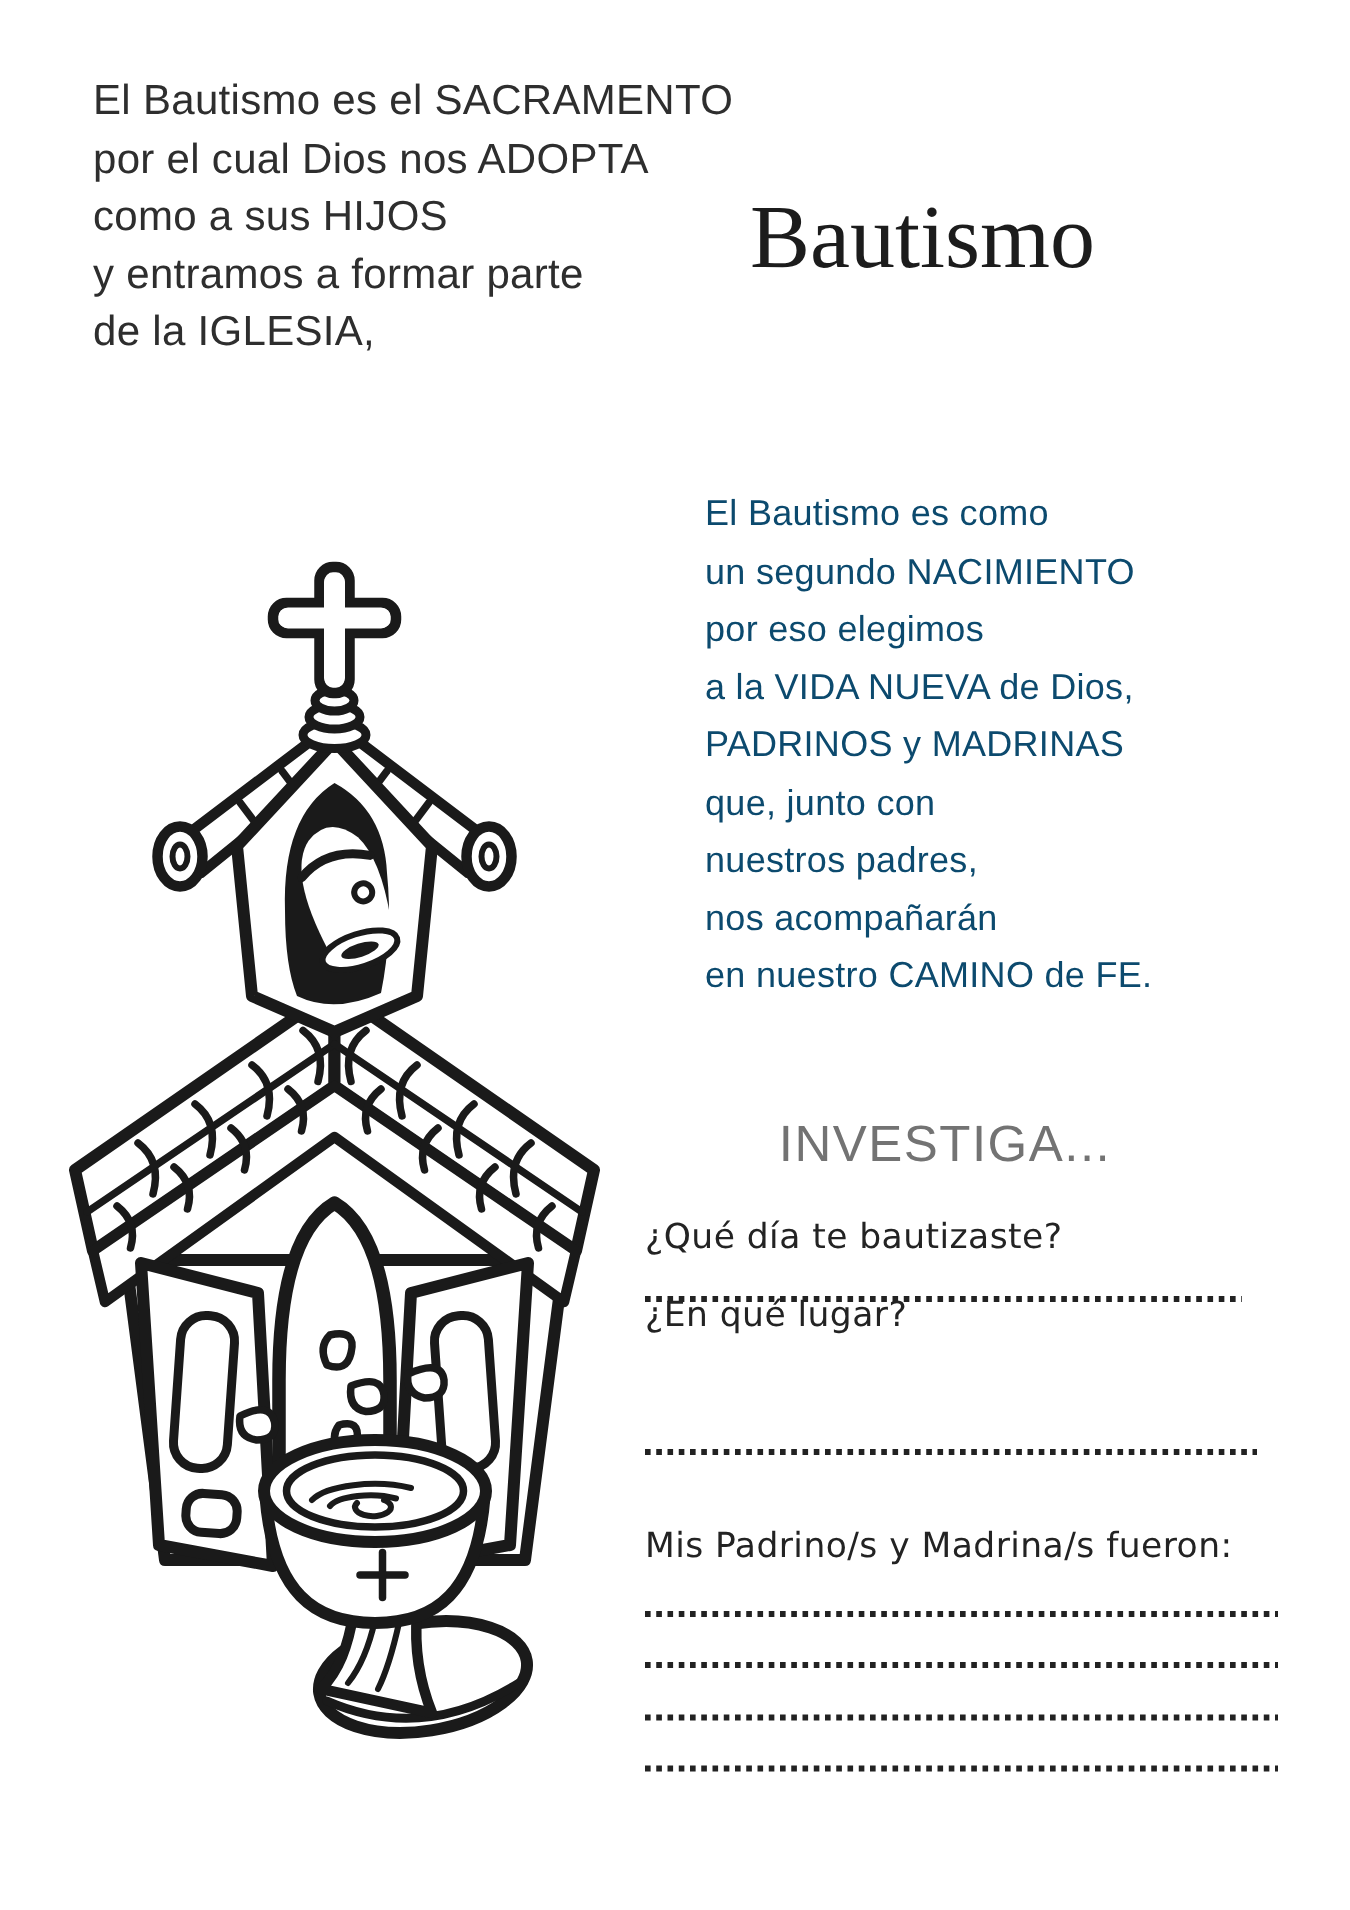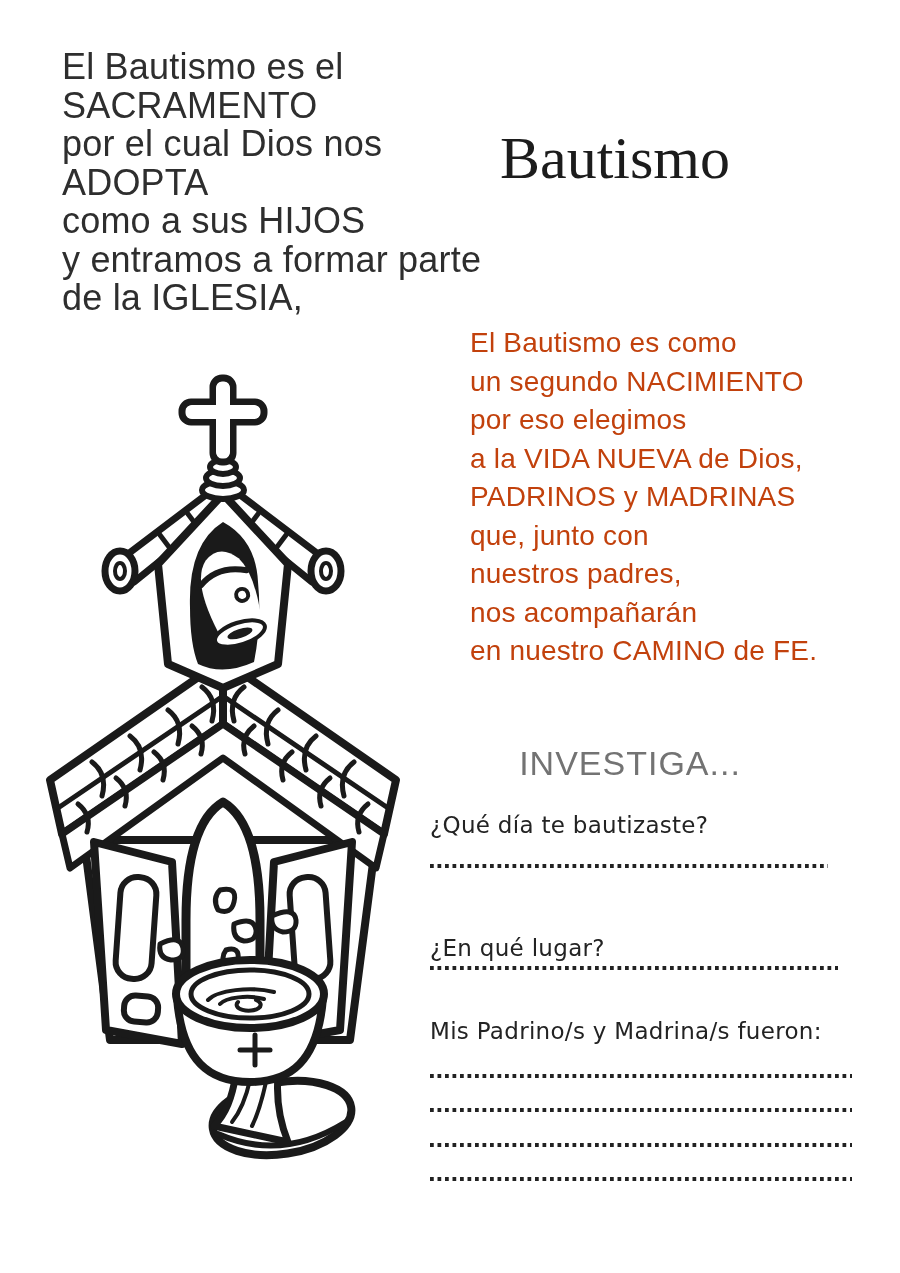--- a/index.html
+++ b/index.html
@@ -7,51 +7,51 @@
     position:relative;
     width:900px;height:1273px;
     background:#ffffff;
     overflow:hidden;
     font-family:"Liberation Sans", sans-serif;
     color:#2a2a2a;
   }
   
   .intro{
     position:absolute;left:62px;top:48px;width:450px;
-    font-size:36px;line-height:38.5px;color:#2e2e2e;
+    font-size:28px;line-height:38.5px;color:#2e2e2e;
     letter-spacing:0.2px;
   }
   
   .title{
     position:absolute;left:500px;top:124px;width:390px;
     margin:0;text-align:left;
     font-family:"Liberation Serif", serif;
     font-weight:400;font-size:60px;color:#1c1c1c;
   }
   
   .body-text{
     position:absolute;left:470px;top:324px;width:420px;
-    font-size:28px;line-height:38.5px;color:#c2410c;
+    font-size:24px;line-height:38.5px;color:#0c4a6e;
     letter-spacing:0.2px;
   }
   
   .investiga{
     position:absolute;left:430px;top:744px;width:400px;
     margin:0;text-align:center;
     font-weight:400;font-size:34px;color:#737373;
     letter-spacing:1px;
   }
   
   .q-label{
     position:absolute;left:430px;width:440px;
     font-family:"DejaVu Sans", sans-serif;
     font-size:23px;color:#232323;letter-spacing:0.3px;
   }
   .q1-label{top:812px;}
-  .q2-label{top:935px;}
+  .q2-label{top:864px;}
   .q3-label{top:1018px;}
   .dotline{
     position:absolute;left:430px;height:4px;
     background-image:repeating-linear-gradient(90deg,#222 0 3.5px,transparent 3.5px 7.5px);
     background-repeat:repeat-x;background-size:7.5px 4px;
   }
   .d1{top:864px;width:398px;}
   .d2{top:966px;width:408px;}
   .d3a{top:1074px;width:422px;}
   .d3b{top:1108px;width:422px;}

